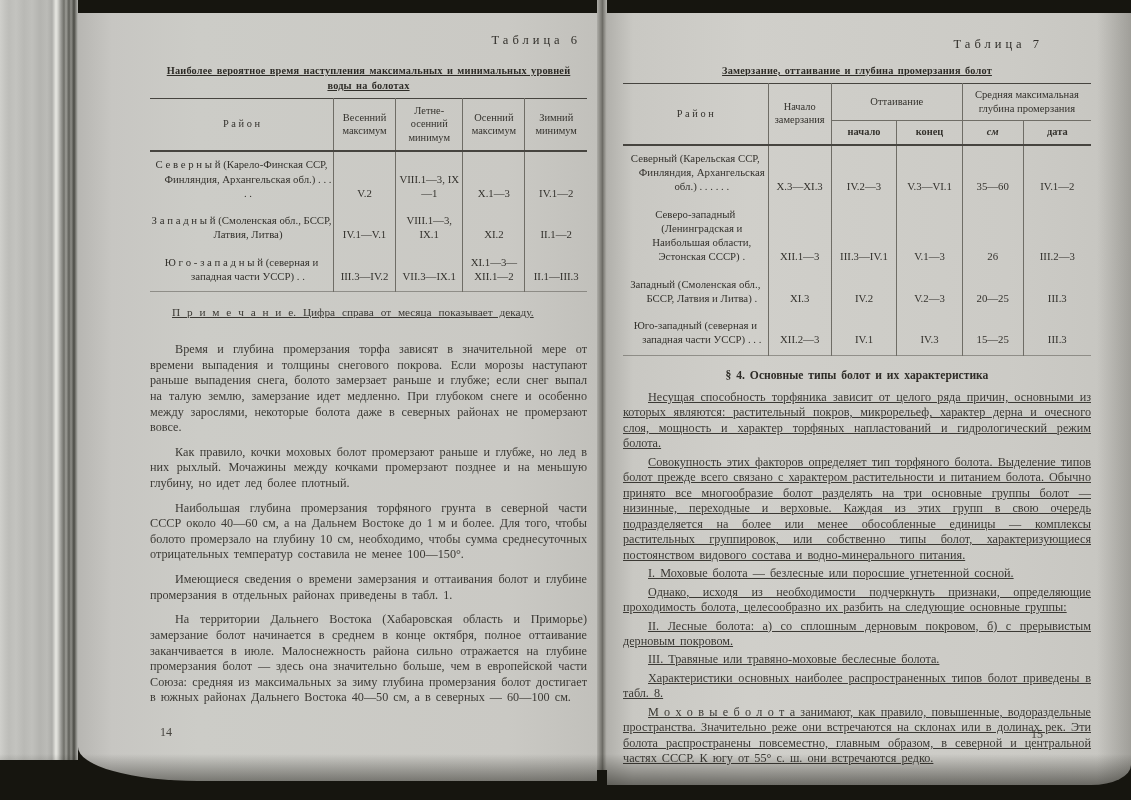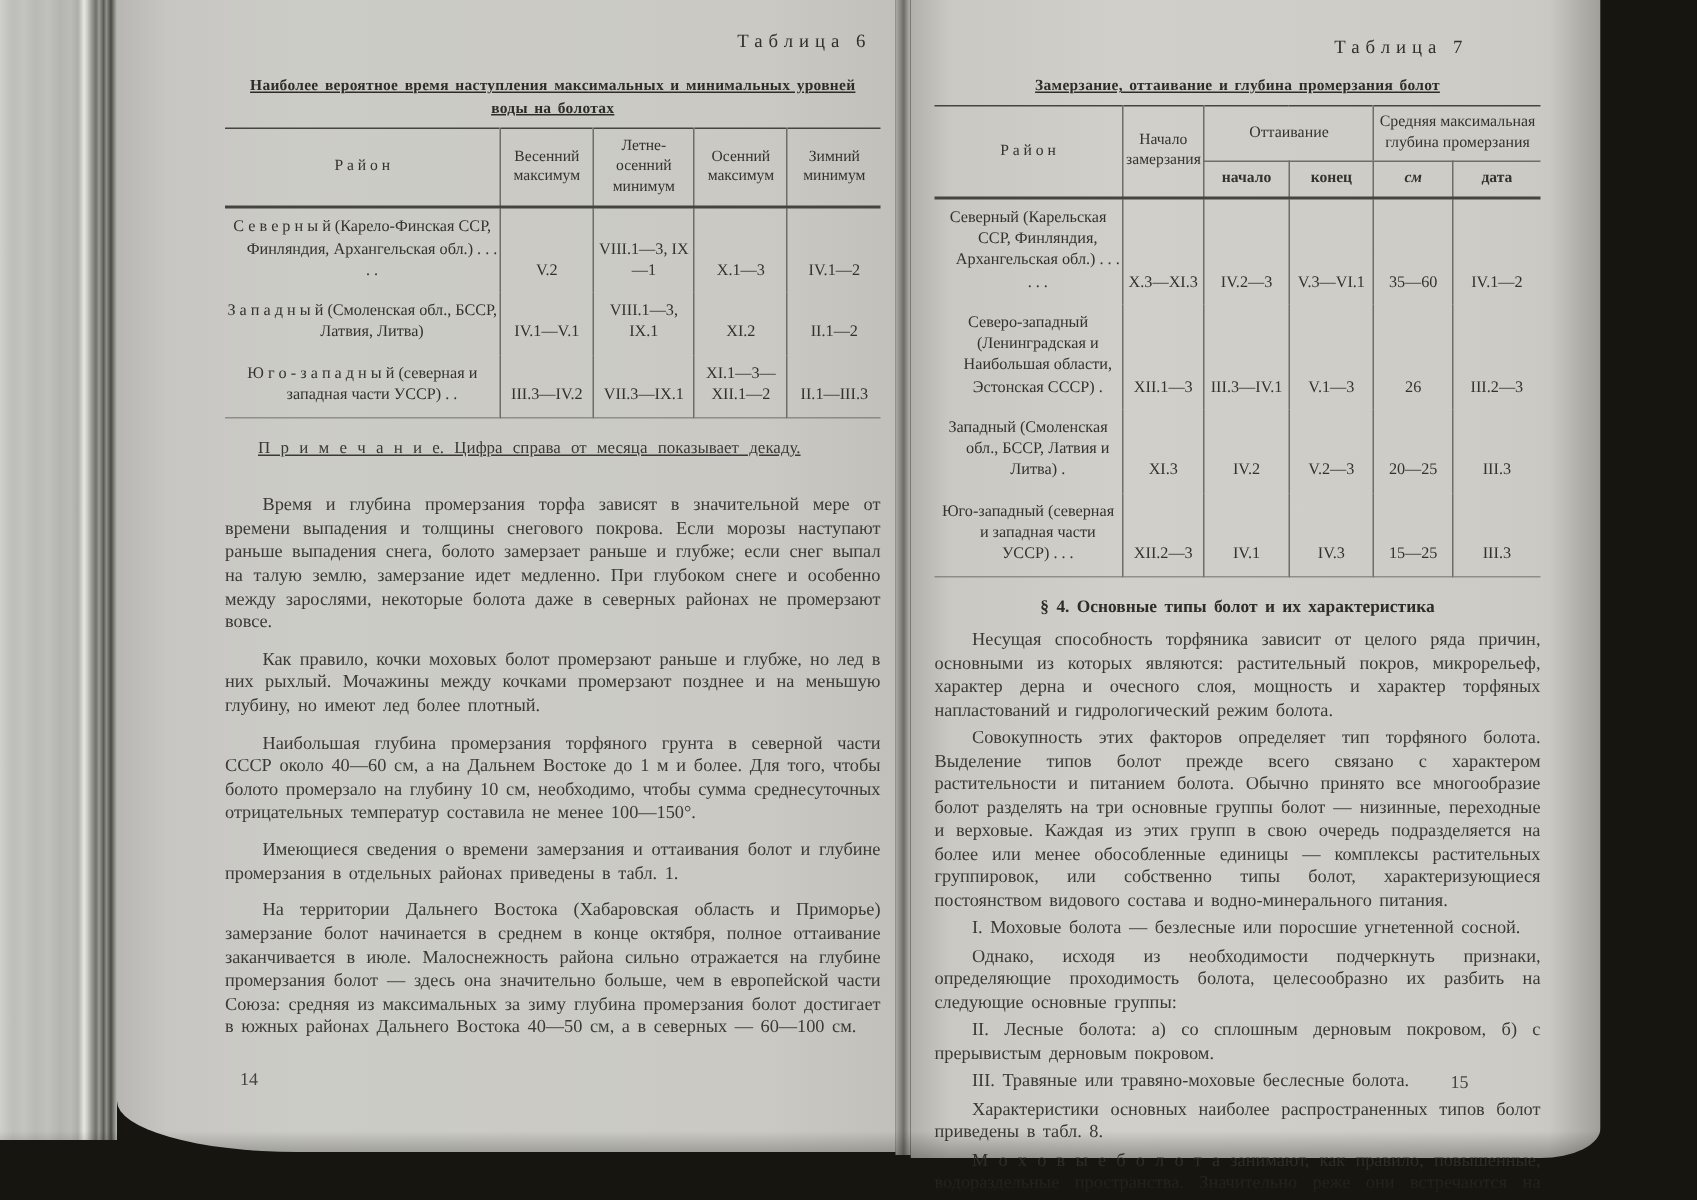--- a/index.html
+++ b/index.html
@@ -15,29 +15,29 @@
   
   .book-edge{
     position:absolute;left:0;top:0;width:78px;height:760px;
     background:linear-gradient(90deg,
       #cfcfcb 0px,#c4c4c0 5px,#bdbdb9 9px,#c3c3bf 16px,#b9b9b5 24px,
       #c0c0bc 32px,#b4b4b0 40px,#bbbbb7 47px,#adada9 52px,#e7e7e2 56px,
       #d0d0cb 58px,#9b9b96 61px,#6f6f69 64px,#9d9d97 66px,#5d5d57 69px,
       #8f8f89 71px,#4a4a44 74px,#84847e 76px,#b9b9b5 78px);
   }
 
-  .page{position:absolute;top:0;}
+  .page{position:absolute;top:13px;}
   .page-left{
     left:78px;width:519px;height:768px;
     background:linear-gradient(90deg,#b7b6b2 0,#c7c6c2 34px,#ccccc7 120px,#cac9c4 430px,#c1c0bb 100%);
     border-bottom-left-radius:120px 34px;
     padding:16px 10px 0 72px;box-sizing:border-box;
   }
   .page-right{
-    left:607px;width:460px;height:772px;
+    left:607px;width:524px;height:772px;
     background:
       linear-gradient(270deg,rgba(50,48,42,.26),rgba(50,48,42,0) 34px),
       linear-gradient(90deg,#b1b0ab 0,#c9c8c3 26px,#d0cfca 140px,#cccbc6 400px,#c6c5c0 100%);
     border-bottom-right-radius:40px 20px;
     padding:20px 40px 0 16px;box-sizing:border-box;
   }
   .gutter{
     position:absolute;left:597px;top:0;width:10px;height:770px;
     background:linear-gradient(90deg,#aeada8,#8b8a84 30%,#6d6c66 55%,#999892 80%,#b5b4af);
   }
@@ -84,21 +84,21 @@
   .note{
     font-size:11.3px;color:#3b3934;margin:14px 0 0 22px;word-spacing:4px;text-decoration:underline;
   }
 
   .body-text{margin-top:24px;}
   .body-text p{
     margin:0 0 9px;font-size:12.2px;line-height:1.28;text-align:justify;
     text-indent:25px;word-spacing:2px;color:#3b3934;
   }
   .page-right .body-text{margin-top:0;}
-  .page-right .body-text p{margin-bottom:3px;line-height:1.27;}
+  .page-right .body-text p{margin-bottom:3px;line-height:1.27;text-decoration:underline;}
 
   .section-heading{
     font-weight:bold;text-align:center;font-size:11.6px;color:#2e2c27;
     margin:13px 0 8px;word-spacing:2px;
   }
 
   .pagenum{position:absolute;font-size:12px;color:#46443e;}
   .pagenum-left{left:82px;top:712px;}
   .pagenum-right{right:88px;top:714px;}
 </style>
@@ -159,21 +159,21 @@
           <td>XI.1—3— XII.1—2</td>
           <td>II.1—III.3</td>
         </tr>
       </tbody>
     </table>
 
     <div class="note">П р и м е ч а н и е. Цифра справа от месяца показывает декаду.</div>
 
     <div class="body-text">
       <p>Время и глубина промерзания торфа зависят в значительной мере от времени выпадения и толщины снегового покрова. Если морозы наступают раньше выпадения снега, болото замерзает раньше и глубже; если снег выпал на талую землю, замерзание идет медленно. При глубоком снеге и особенно между зарослями, некоторые болота даже в северных районах не промерзают вовсе.</p>
-      <p>Как правило, кочки моховых болот промерзают раньше и глубже, но лед в них рыхлый. Мочажины между кочками промерзают позднее и на меньшую глубину, но имеют лед более плотный.</p>
+      <p>Как правило, кочки моховых болот промерзают раньше и глубже, но лед в них рыхлый. Мочажины между кочками промерзают позднее и на меньшую глубину, но идет лед более плотный.</p>
       <p>Наибольшая глубина промерзания торфяного грунта в северной части СССР около 40—60 см, а на Дальнем Востоке до 1 м и более. Для того, чтобы болото промерзало на глубину 10 см, необходимо, чтобы сумма среднесуточных отрицательных температур составила не менее 100—150°.</p>
       <p>Имеющиеся сведения о времени замерзания и оттаивания болот и глубине промерзания в отдельных районах приведены в табл. 1.</p>
       <p>На территории Дальнего Востока (Хабаровская область и Приморье) замерзание болот начинается в среднем в конце октября, полное оттаивание заканчивается в июле. Малоснежность района сильно отражается на глубине промерзания болот — здесь она значительно больше, чем в европейской части Союза: средняя из максимальных за зиму глубина промерзания болот достигает в южных районах Дальнего Востока 40—50 см, а в северных — 60—100 см.</p>
     </div>
 
     <div class="pagenum pagenum-left">14</div>
   </div>
 
   <div class="page page-right">
     <div class="tbl-label">Таблица 7</div>

